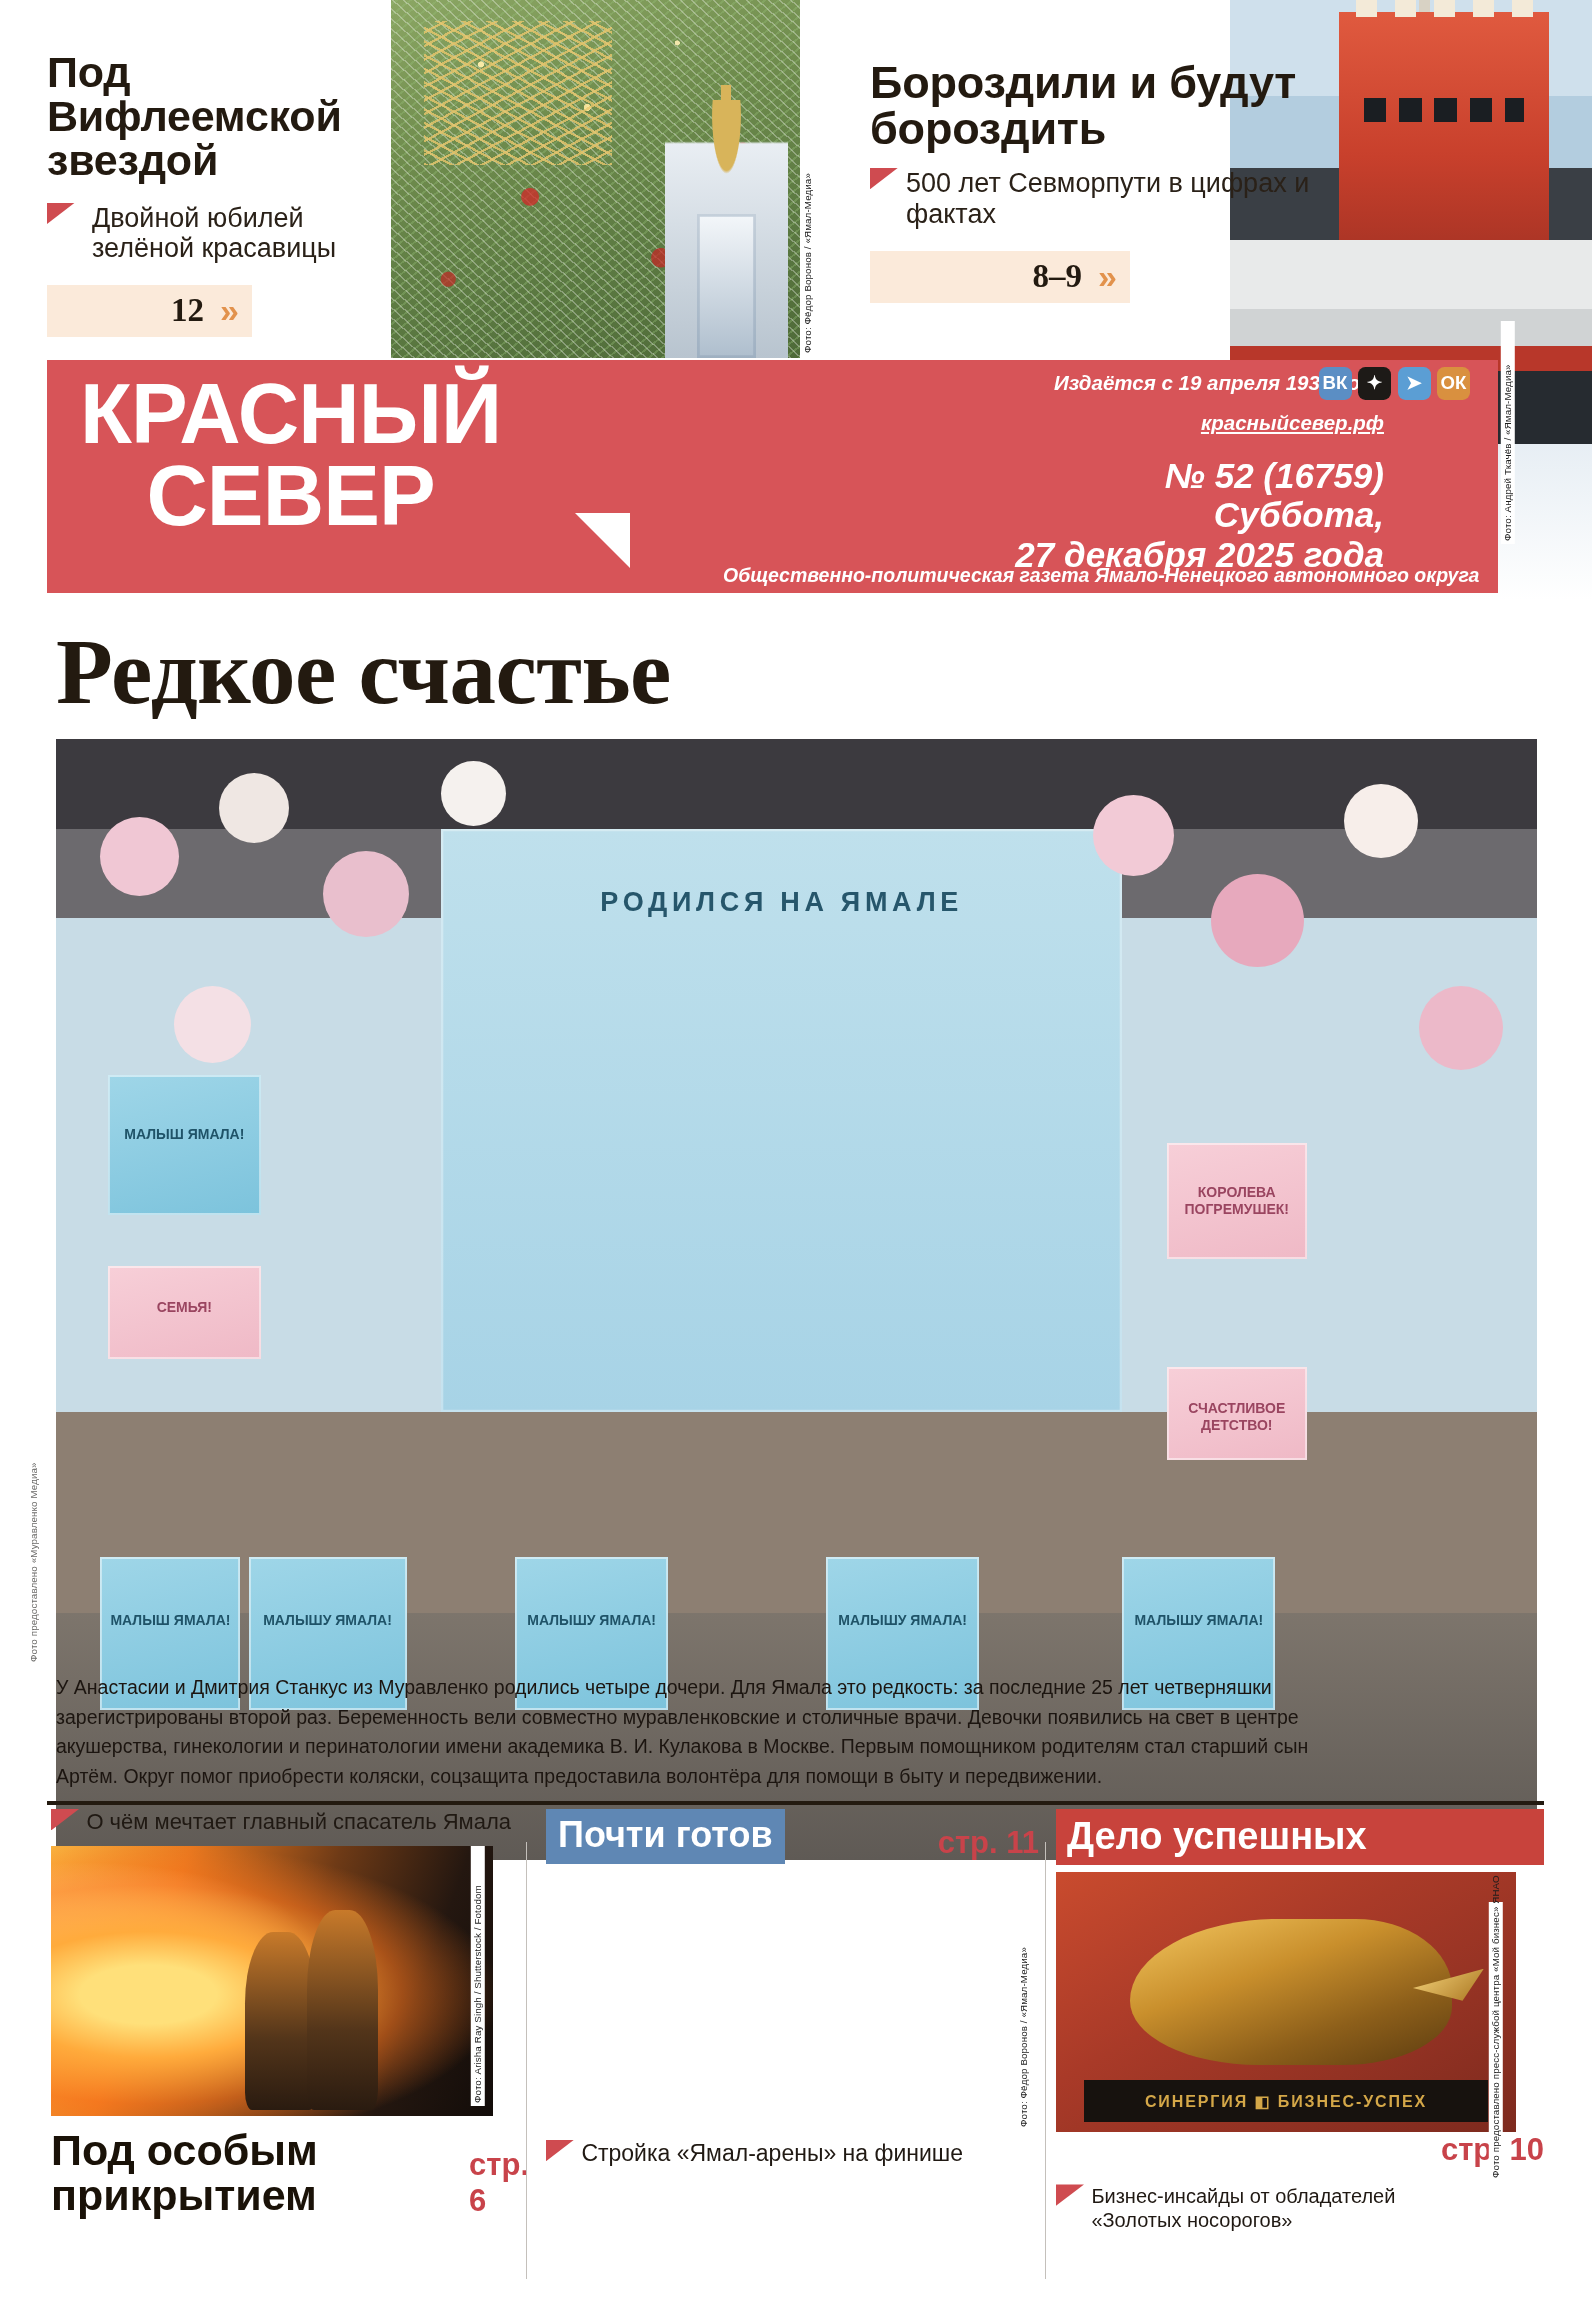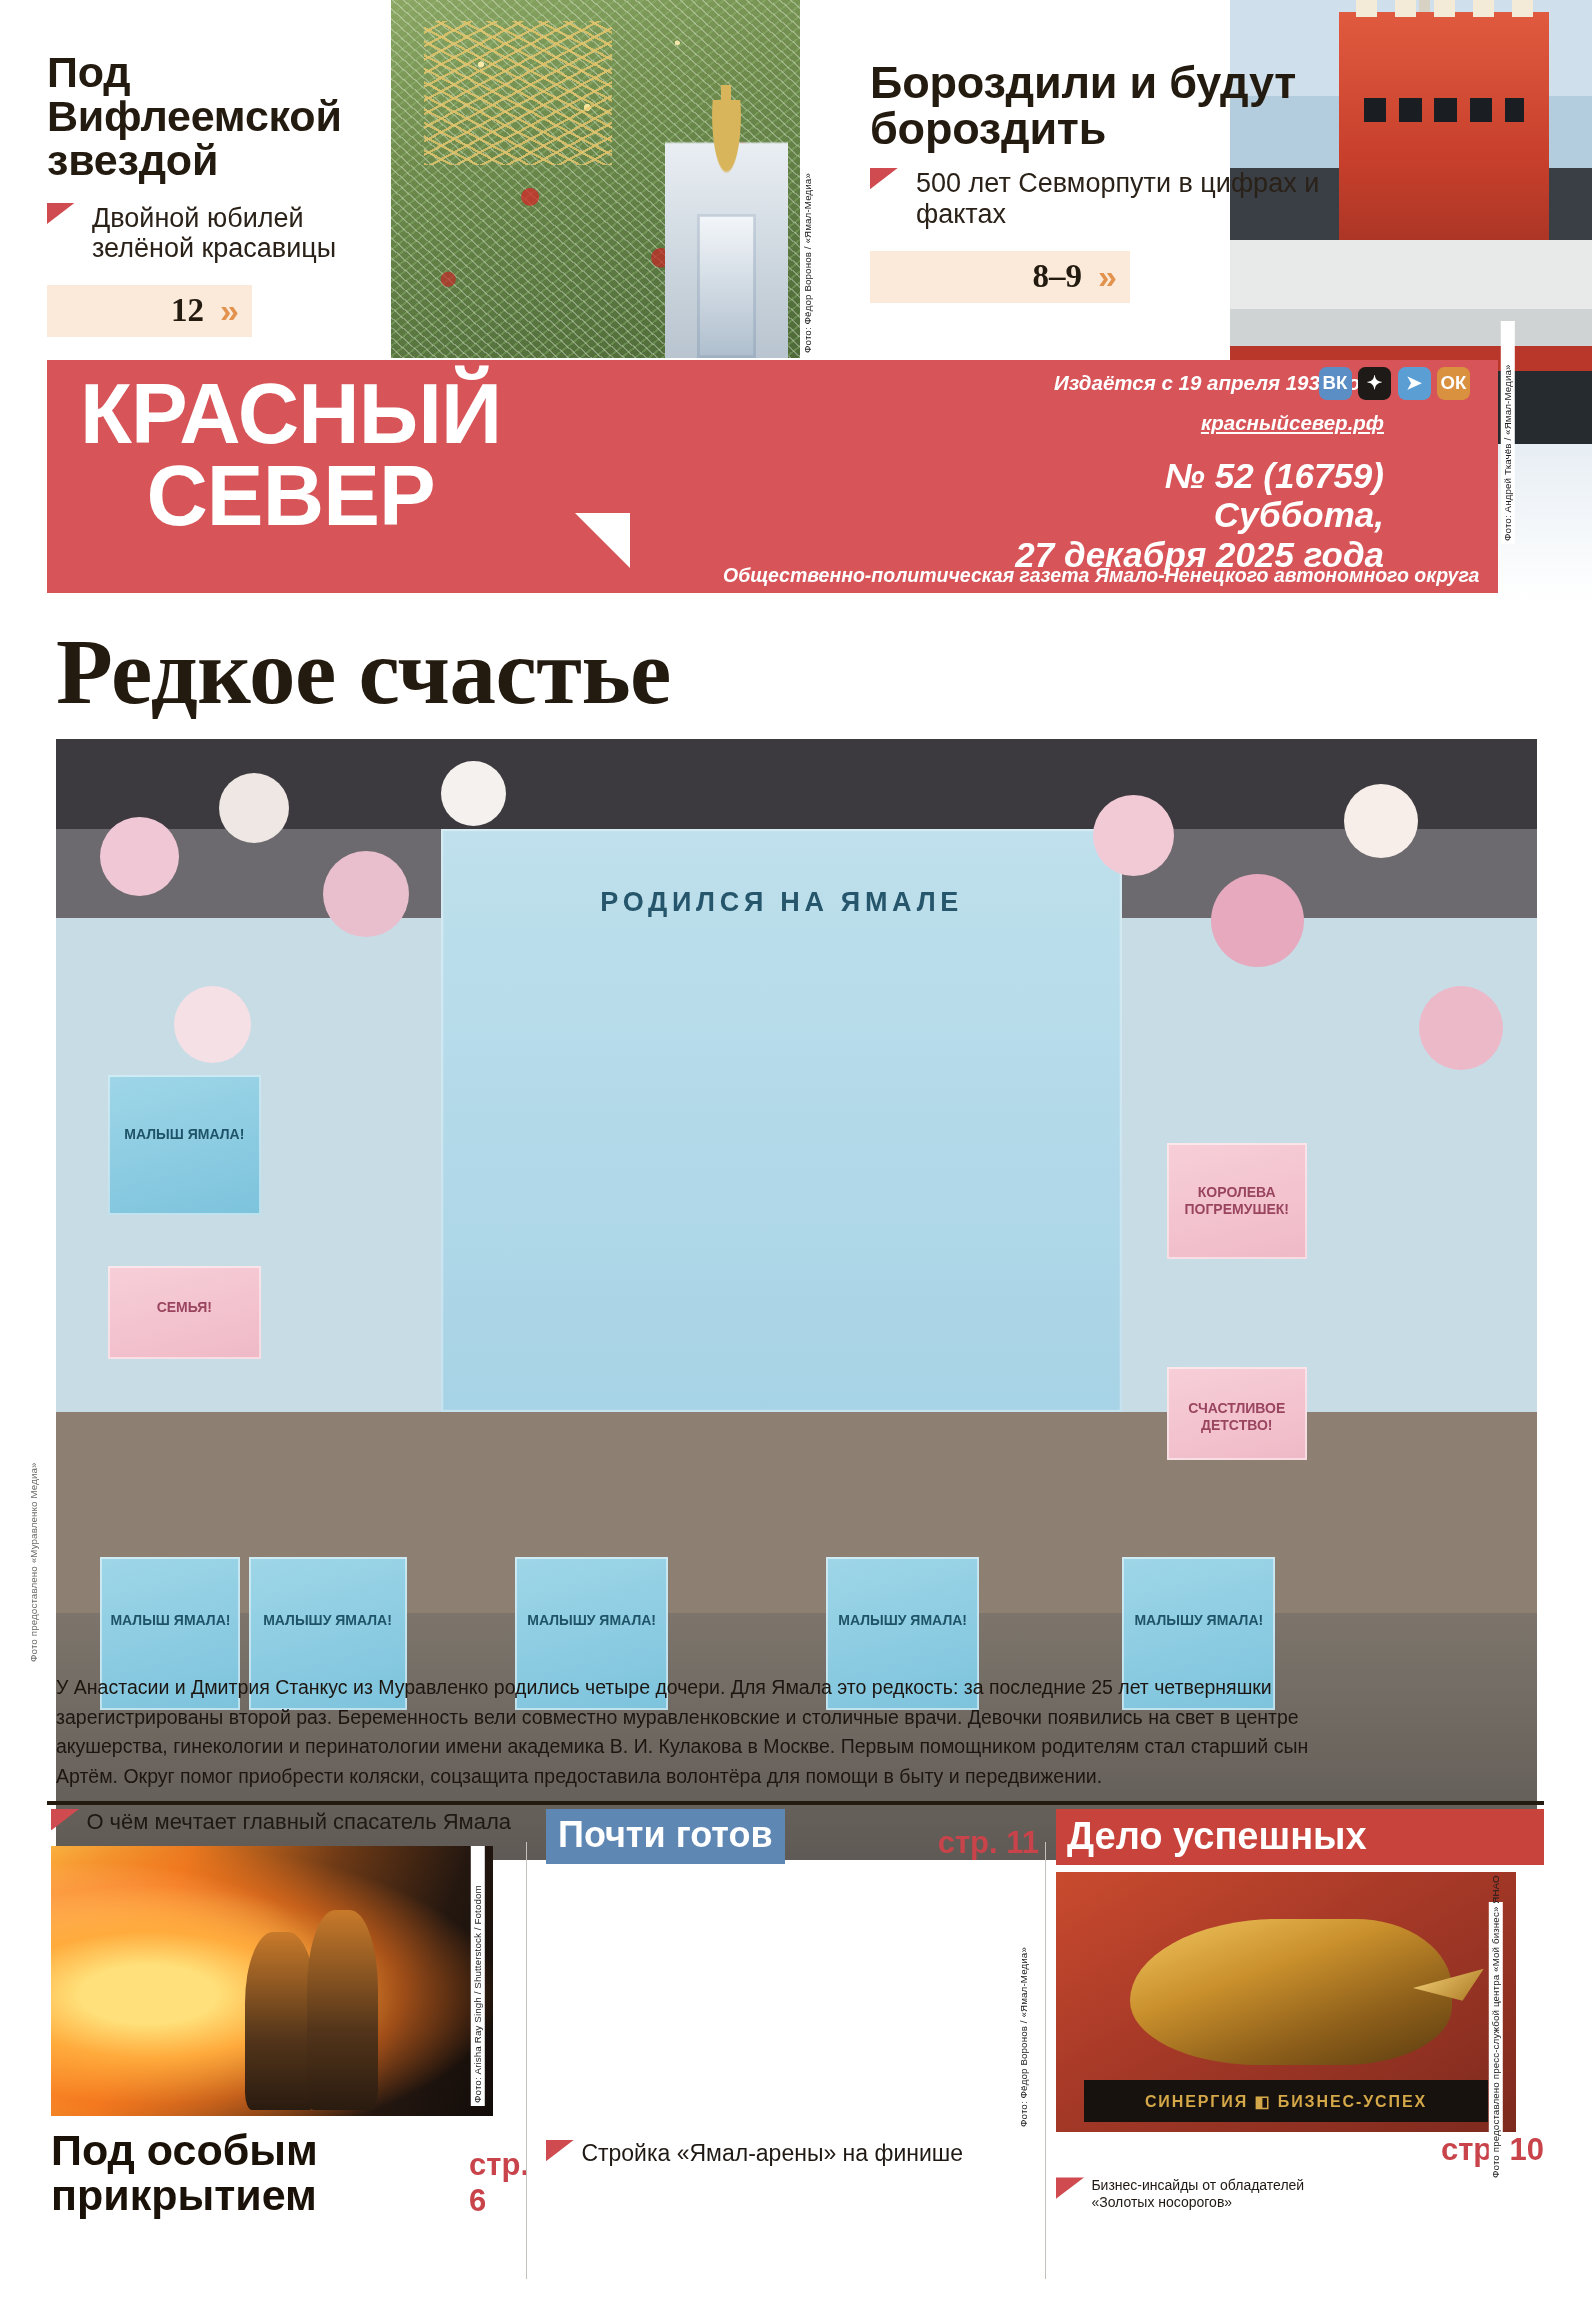--- a/index.html
+++ b/index.html
@@ -115,21 +115,21 @@
   #t1 .teaser-hl { font-size:43px; }
   #t1 .subrow { display:flex; gap:17px; margin-top:20px;justify-content:center; }
   #t1 .teaser-sub { font-size:27px; }
   #t1 .pagebox { margin-top:20.5px; height:52px; width:205px; }
   #t1 .pagenum { font-size:33px; }
   #t1 .chev { font-size:34px; }
 
   
   #t2 { left:870px; top:60px; width:465px; }
   #t2 .teaser-hl { font-size:45px; }
-  #t2 .subrow { display:flex; gap:18px; margin-top:16px; }
+  #t2 .subrow { display:flex; gap:8px; margin-top:16px; }
   #t2 .teaser-sub { font-size:27px; }
   #t2 .pagebox { margin-top:21.4px; height:52px; width:260px; }
   #t2 .pagenum { font-size:33px; }
   #t2 .chev { font-size:34px; }
 
   .vcredit {
     position:absolute; writing-mode:vertical-rl; transform:rotate(180deg);
     font-size:9.8px; color:#1c1c1c; letter-spacing:0.1px; white-space:nowrap;
     background:#fff; padding:2.8px 1.4px;
   }
@@ -305,21 +305,21 @@
     background: linear-gradient(140deg,#f6d57c,#a8741f);
     clip-path: polygon(0 60%, 100% 0, 70% 100%);
   }
   .plaque {
     position:absolute; left:6%; bottom:4%; width:88%; height:16%;
     background:#17120e; display:flex; align-items:center; justify-content:center;
     color:#d4a748; font-weight:700; font-size:16px; letter-spacing:1.9px;
   }
   #b3 .toprow2 { display:flex; align-items:flex-end; justify-content:flex-end; }
   #b3 .stp { font-size:31px; }
-  #b3 .bt-sub { margin-top:9px; font-size:14px; }
+  #b3 .bt-sub { margin-top:16px; font-size:20px; }
   .divider-v {
     position:absolute; top:1842px; width:1.4px; height:437px; background:#c4c0bb;
   }
 </style>
 </head>
 <body>
 
 <div class="page">
 
   <div class="top-strip">

